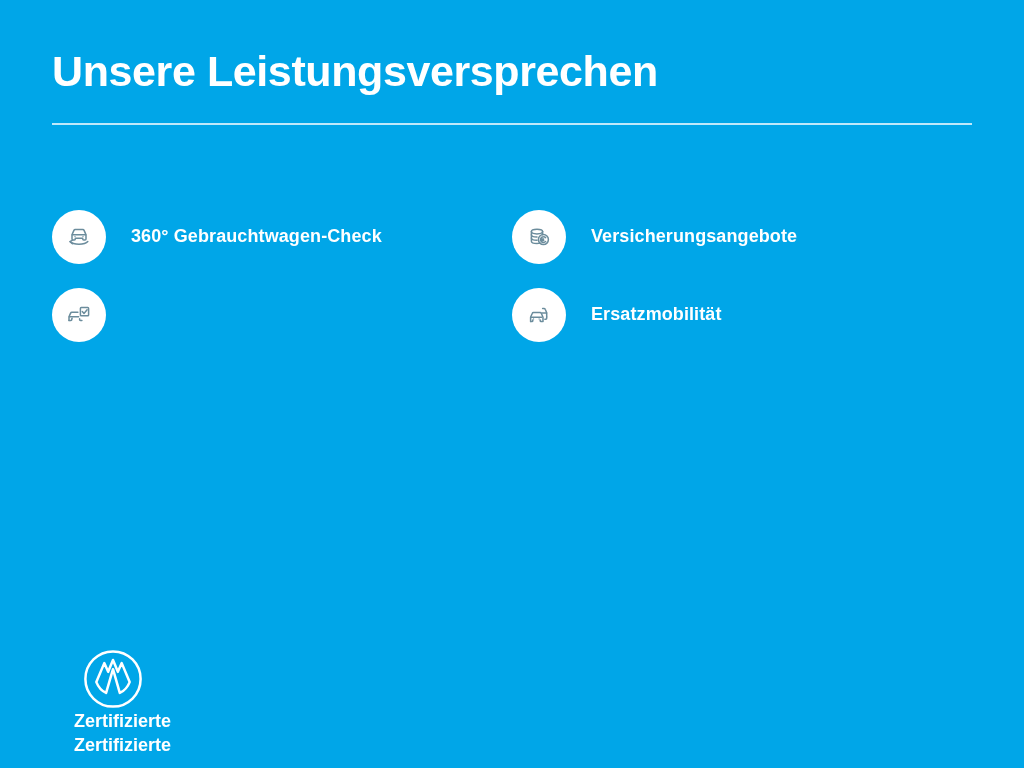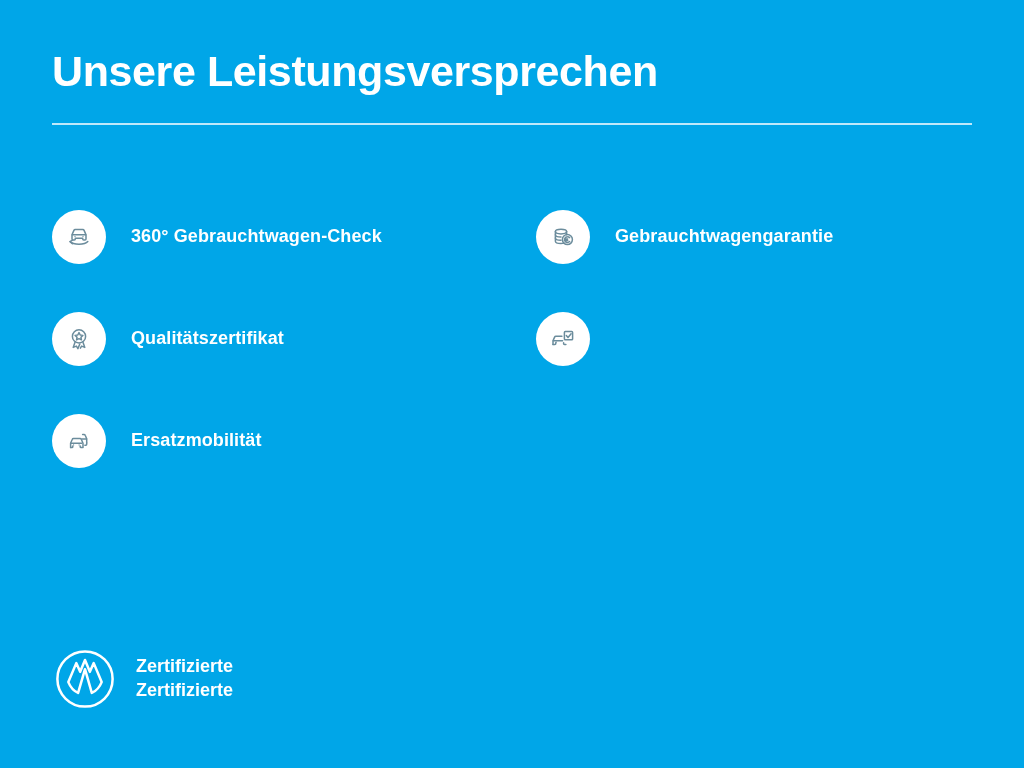--- a/index.html
+++ b/index.html
@@ -51,21 +51,20 @@
   .benefits {
     position: absolute;
     left: 52px;
     top: 198px;
     width: 920px;
     display: grid;
     grid-template-columns: 460px 460px;
     grid-auto-rows: 78px;
     column-gap: 0px;
     row-gap: 0px;
-    gap: 24px;
   }
   .benefit {
     display: flex;
     align-items: center;
     height: 78px;
   }
   .benefit .badge {
     flex: 0 0 auto;
     width: 54px;
     height: 54px;
@@ -91,20 +90,21 @@
     white-space: nowrap;
   }
 
   
   .footer {
     position: absolute;
     left: 54px;
     top: 648px;
     display: flex;
     align-items: center;
+    flex-direction: column;
   }
   .vw-logo {
     flex: 0 0 auto;
     width: 62px;
     height: 62px;
     display: block;
   }
   .footer-text {
     margin-left: 20px;
     color: #ffffff;
@@ -149,34 +149,23 @@
           <ellipse cx="14" cy="10.6" rx="5.6" ry="2.3"></ellipse>
           <path d="M8.4 10.6v3.2c0 1.27 2.5 2.3 5.6 2.3"></path>
           <path d="M8.4 13.8v3.2c0 1.27 2.5 2.3 5.6 2.3"></path>
           <path d="M8.4 17v3.2c0 1.27 2.5 2.3 5.6 2.3 1.1 0 2.1-.13 2.96-.36"></path>
           <path d="M19.6 10.6v3.1"></path>
           <circle cx="20.4" cy="18.6" r="5"></circle>
           <path d="M22.6 16.6a2.9 2.9 0 0 0-2.2-.9c-1.5 0-2.6 1.2-2.6 2.9s1.1 2.9 2.6 2.9a2.9 2.9 0 0 0 2.2-.9"></path>
           <path d="M17.4 17.9h3.3M17.4 19.4h3.3"></path>
         </svg>
       </span>
-      <span class="benefit-label">Gebrauchtwagengarantie</span>
-    </div>
-
-    <div class="benefit">
-      <span class="badge">
-        <svg viewBox="0 0 32 32" fill="none" stroke="#6b8c9c" stroke-width="1.5" stroke-linecap="round" stroke-linejoin="round">
-          <circle cx="16" cy="13.4" r="6.6"></circle>
-          <path d="M16 9.6l1.22 2.4 2.68.38-1.95 1.86.46 2.64L16 15.64l-2.41 1.24.46-2.64-1.95-1.86 2.68-.38z"></path>
-          <path d="M12.1 19.1l-1.9 5.3 3.2-1.3 1.5 2.5 1.9-4.6"></path>
-          <path d="M19.9 19.1l1.9 5.3-3.2-1.3-1.2 2.0"></path>
-        </svg>
-      </span>
-      <span class="benefit-label">Qualitätszertifikat</span>
-    </div>
+      <span class="benefit-label">Versicherungsangebote</span>
+    </div>
+
 
     <div class="benefit">
       <span class="badge">
         <svg viewBox="0 0 32 32" fill="none" stroke="#6b8c9c" stroke-width="1.5" stroke-linecap="round" stroke-linejoin="round">
           <path d="M6 21.4v-3.6l1.6-3.7a1.4 1.4 0 0 1 1.3-.86h6.0"></path>
           <path d="M6.4 17.8h9.2"></path>
           <path d="M6 21.4h1.9a.9.9 0 0 0 .9-.9v-.7"></path>
           <path d="M16.6 19.8v.7a.9.9 0 0 0 .9.9h1.4"></path>
           <circle cx="9.2" cy="19.2" r="0.65" fill="#6b8c9c" stroke="none"></circle>
           <rect x="17.4" y="8.6" width="8.2" height="8.2" rx="0.9"></rect>

